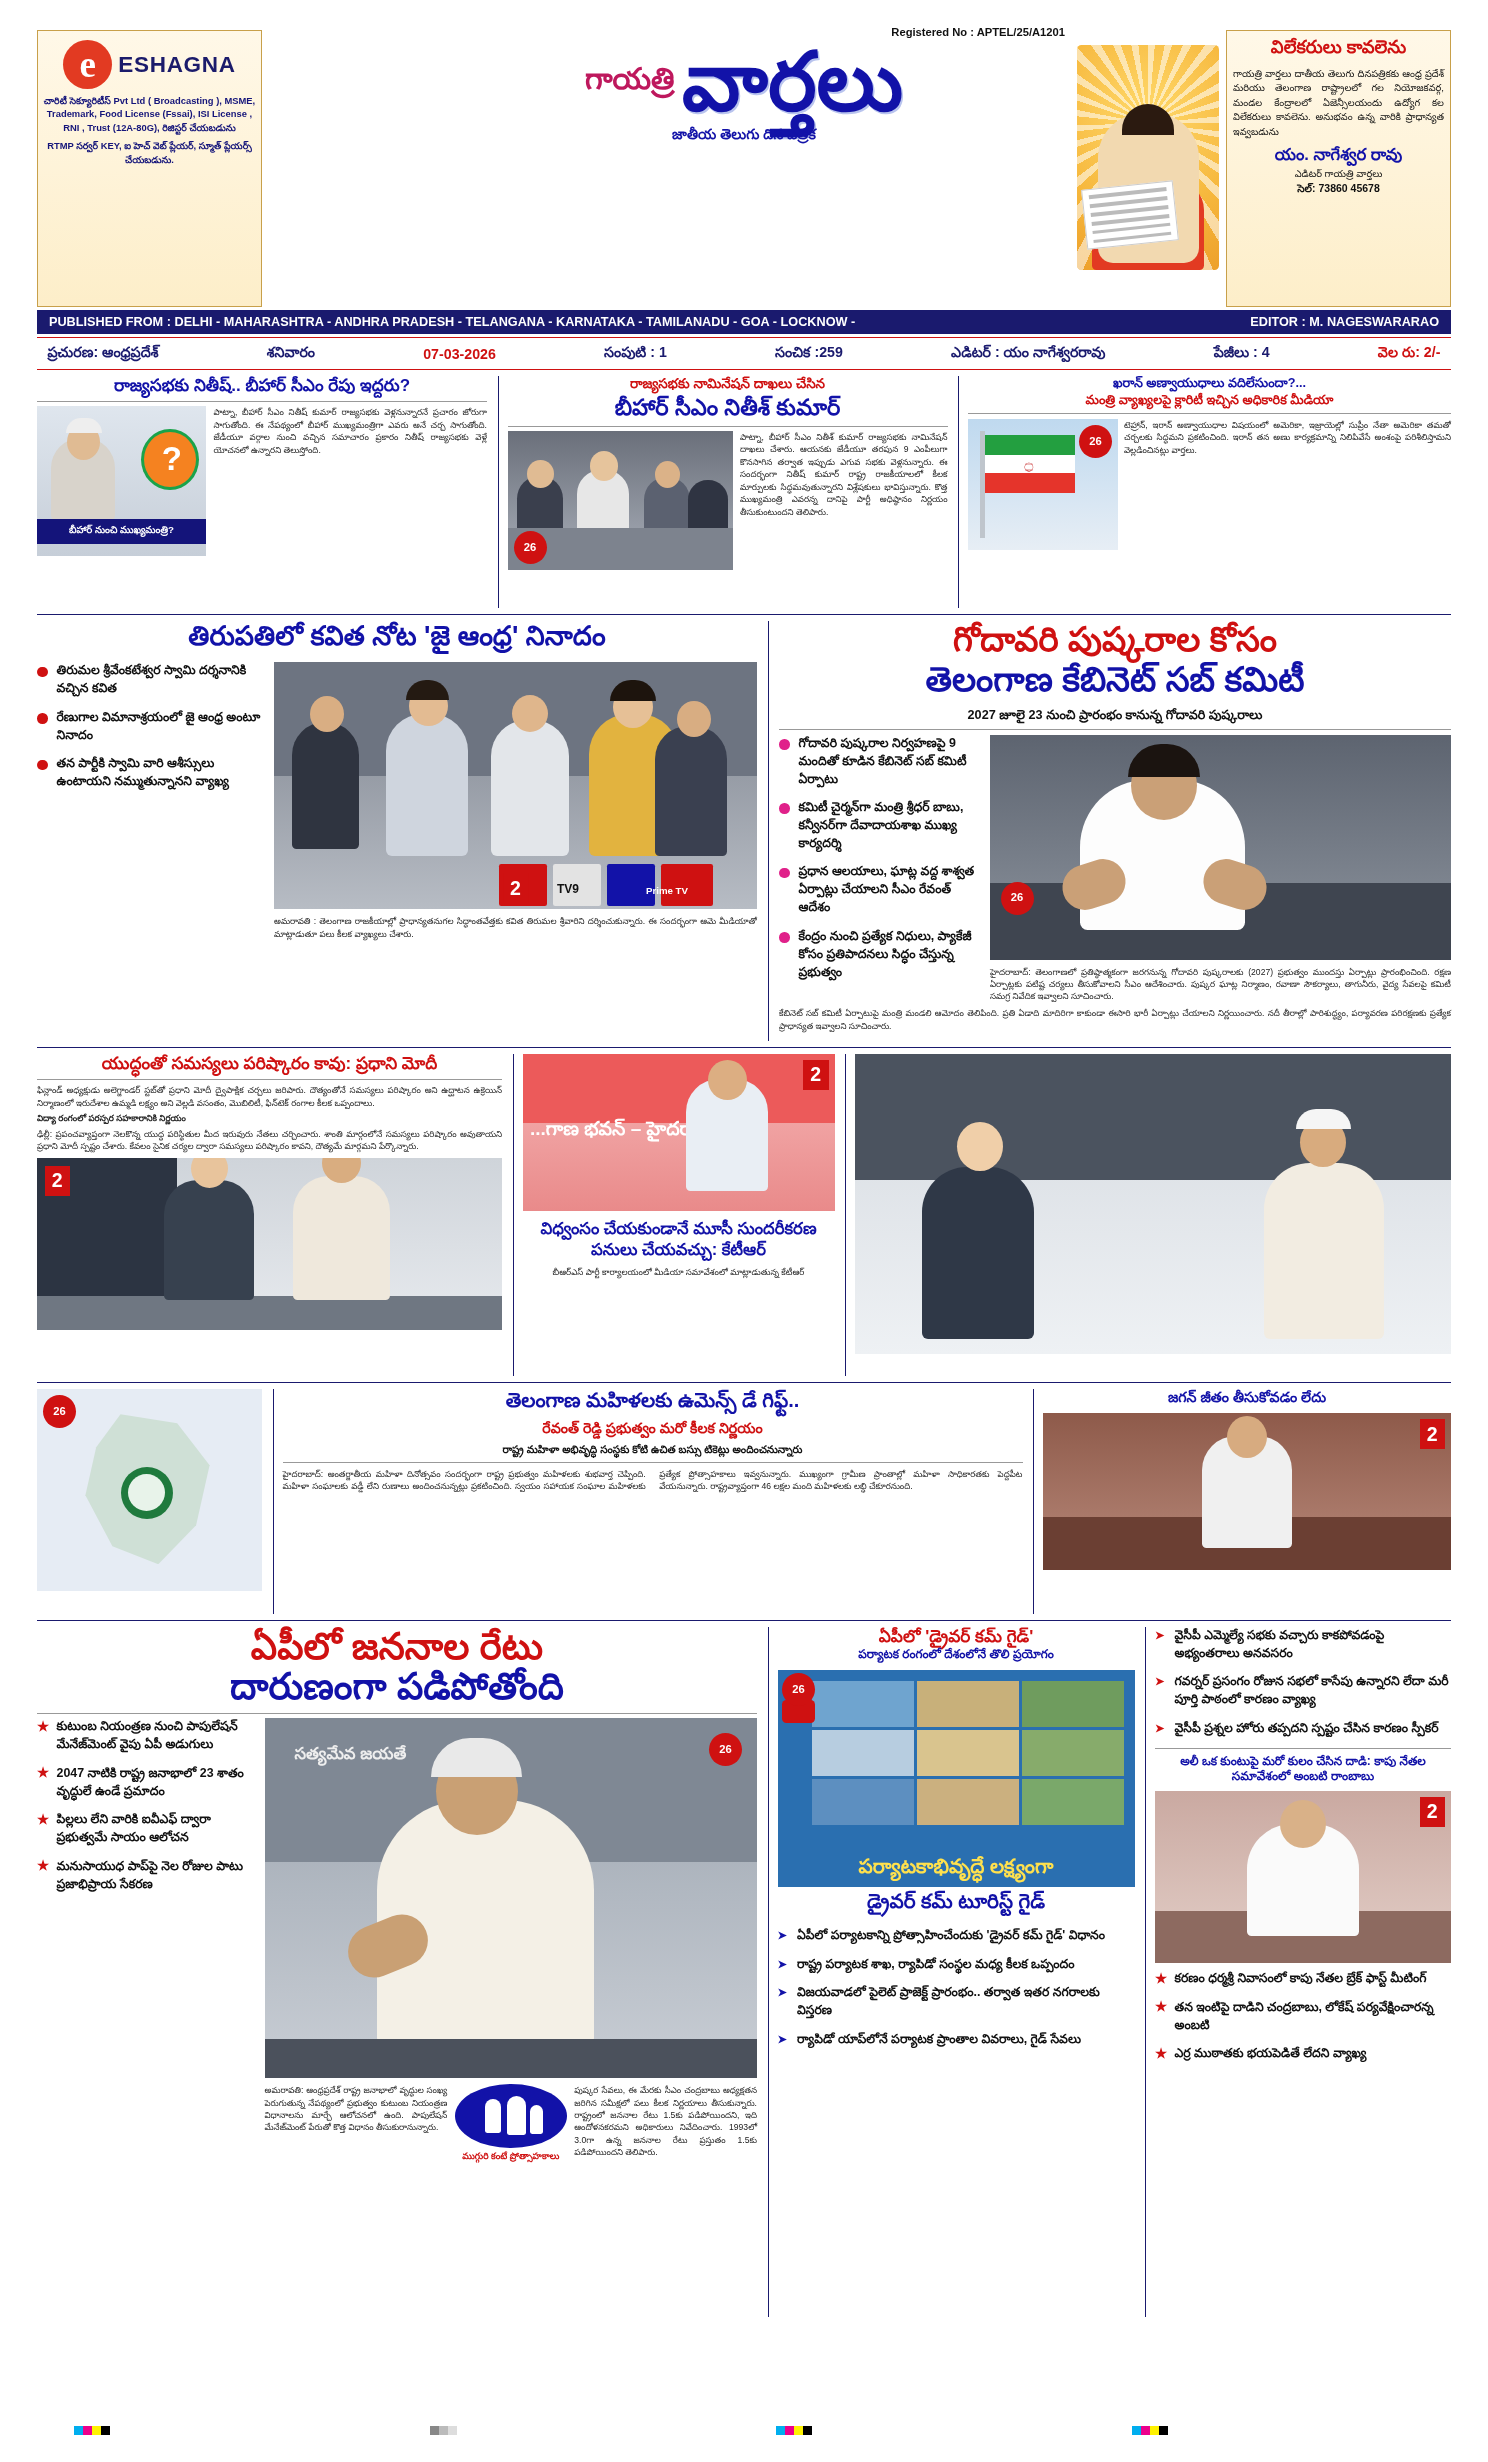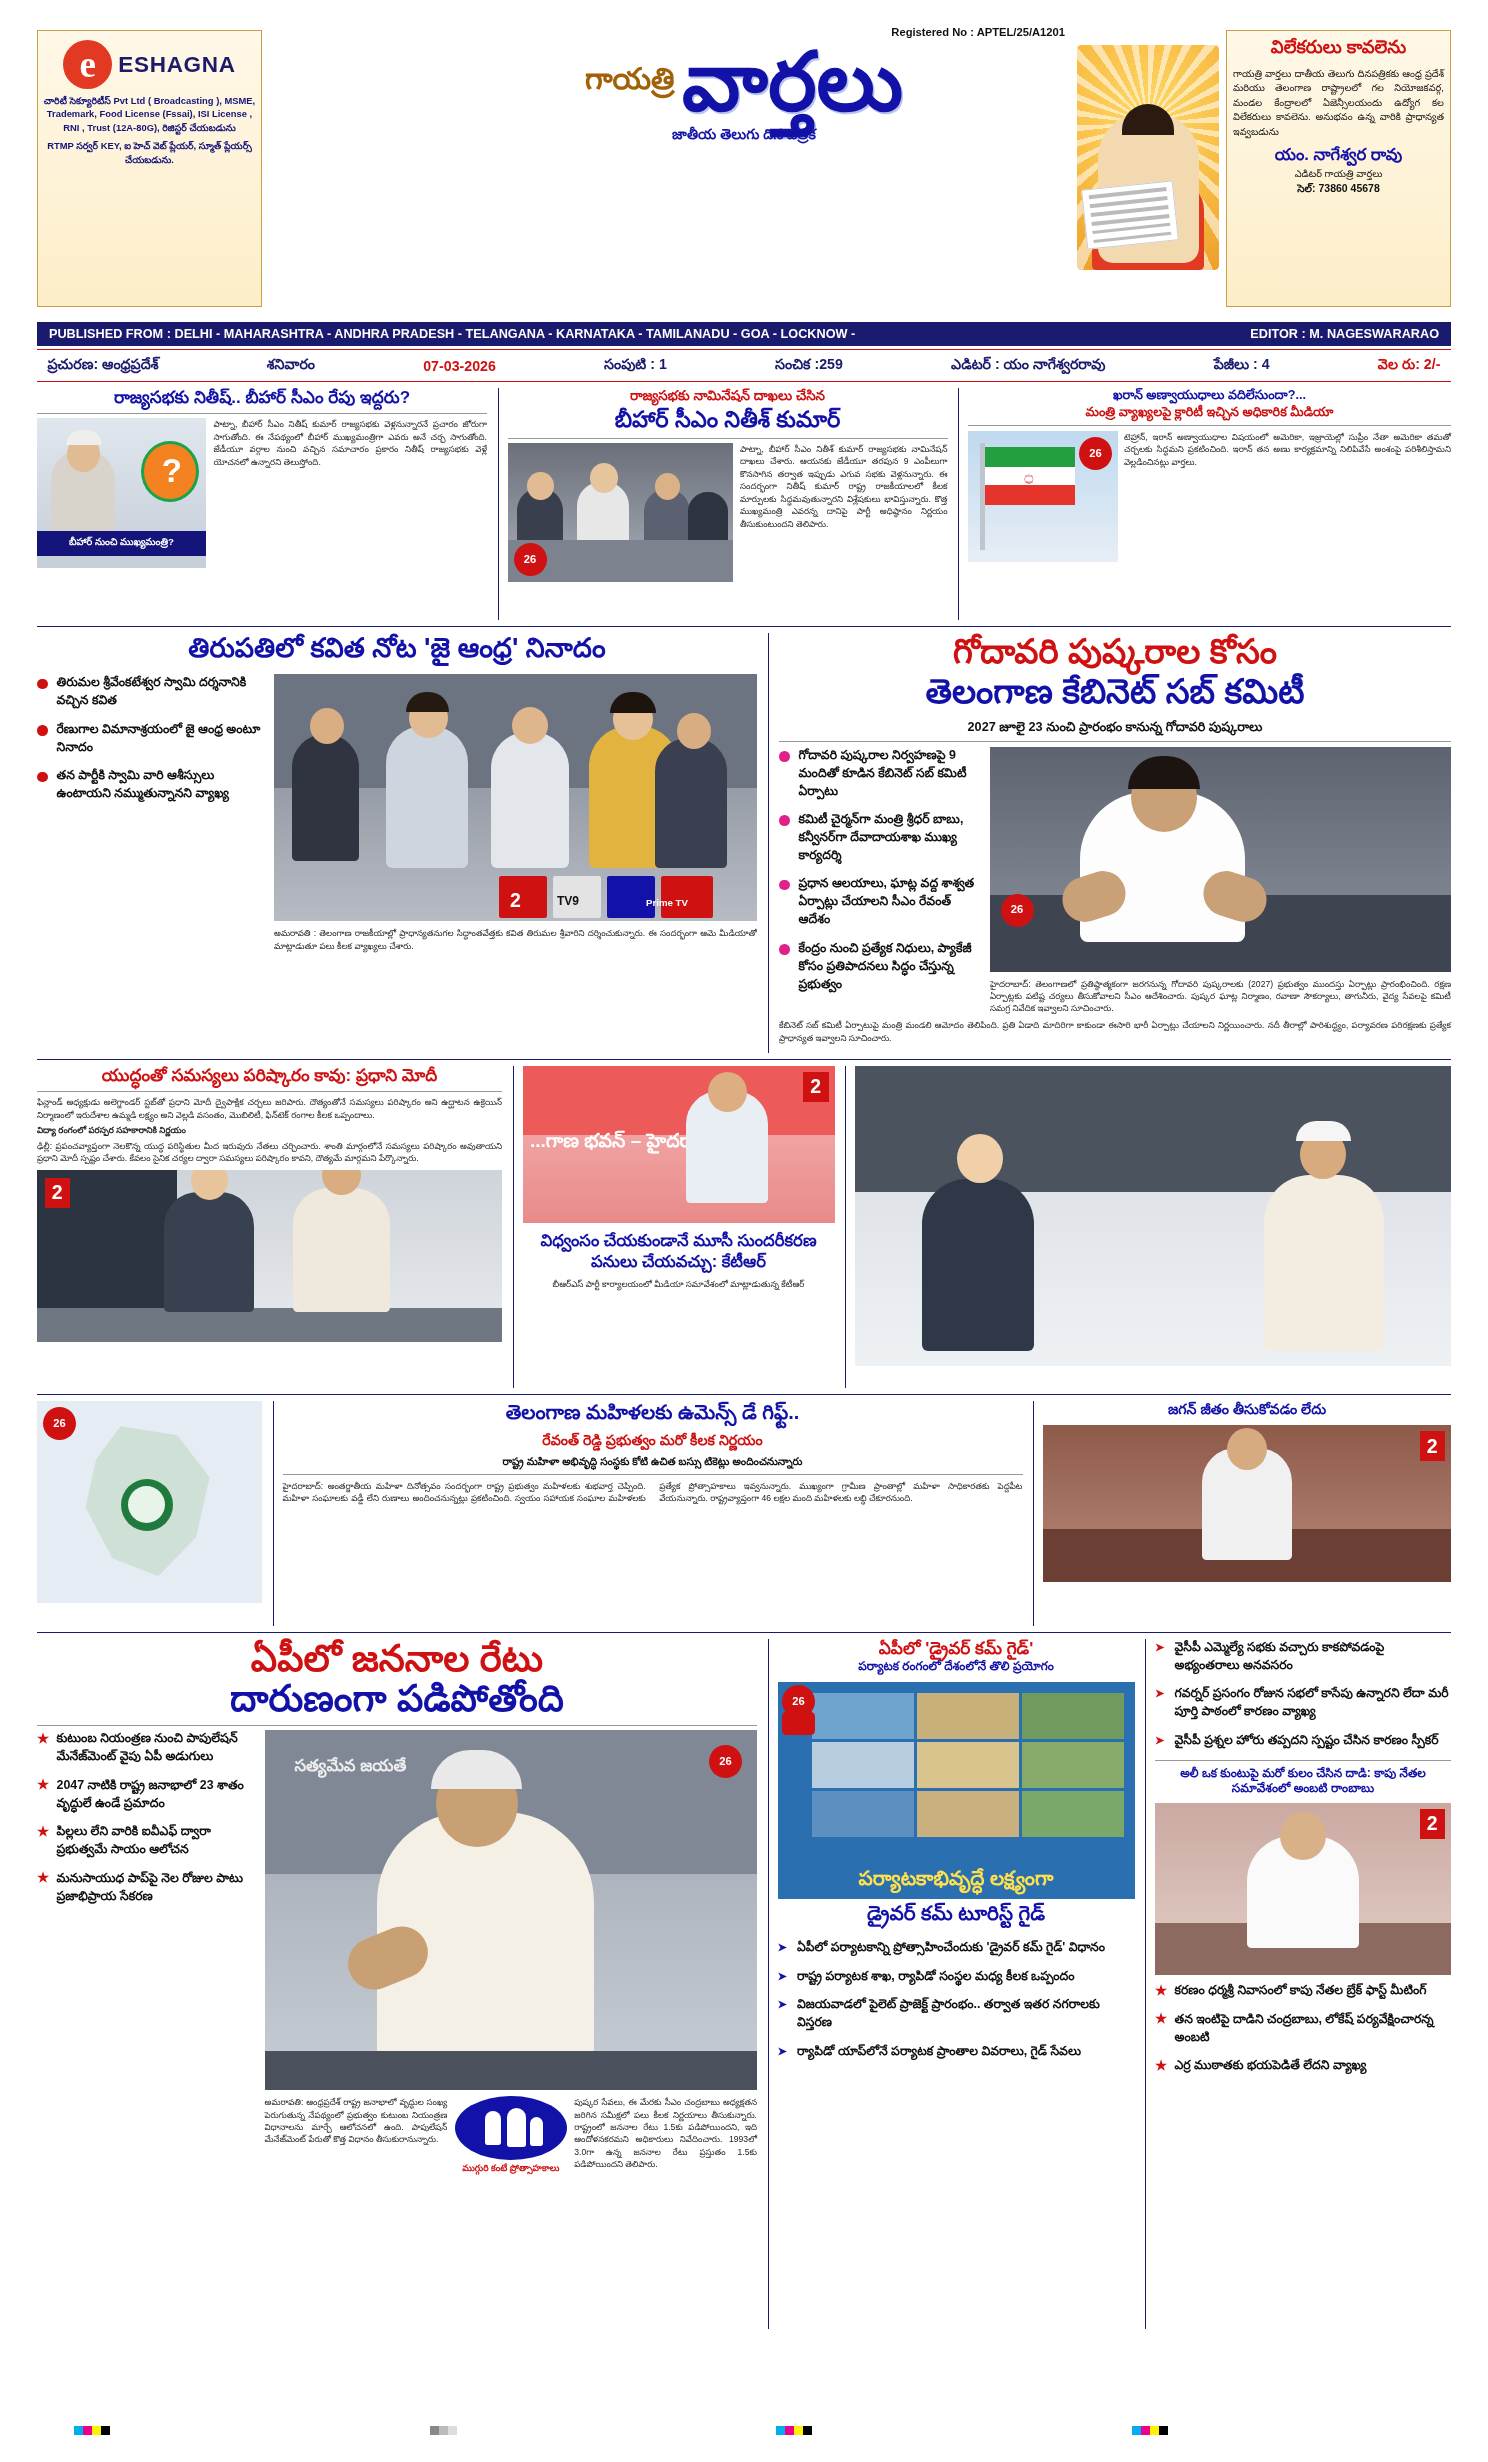--- a/index.html
+++ b/index.html
@@ -10,40 +10,40 @@
   
   .masthead{display:flex;align-items:stretch;height:277px;}
   .logo-box{width:225px;border:1.5px solid #c8a04a;background:linear-gradient(#fff8e8,#fdeec9);padding:6px 4.5px;box-sizing:border-box;display:flex;flex-direction:column;align-items:center;}
   .logo-top{display:flex;align-items:center;justify-content:center;gap:6px;margin-top:3px;}
   .logo-e{width:49px;height:49px;border-radius:50%;background:#e23a22;color:#fff;font-size:37px;font-weight:bold;display:flex;align-items:center;justify-content:center;font-family:"Liberation Serif",serif;}
   .logo-name{font-size:22.5px;font-weight:bold;color:#1b1b6b;letter-spacing:0.7px;}
   .logo-text{font-size:9.4px;line-height:1.45;color:#15157a;text-align:center;margin-top:4.5px;font-weight:bold;}
   .mast-center{flex:1;position:relative;display:flex;flex-direction:column;align-items:center;justify-content:flex-start;}
   .reg-no{position:absolute;right:161px;top:-4.5px;font-size:11.2px;font-weight:bold;color:#111;}
   .mast-title-wrap{display:flex;align-items:center;gap:7.5px;margin-top:13.5px;}
-  .mast-gayatri{font-size:30px;color:#a16207;font-weight:bold;font-family:"Liberation Serif",serif;}
+  .mast-gayatri{font-size:30px;color:#be185d;font-weight:bold;font-family:"Liberation Serif",serif;}
   .mast-main{font-size:82px;line-height:0.95;color:#1212a8;font-weight:bold;font-family:"Liberation Serif",serif;text-shadow:1.5px 1.5px 0 #b9c4ee;}
   .mast-sub{font-size:14.2px;color:#1212a8;font-weight:bold;margin-top:4.5px;}
   .mast-art{position:absolute;right:7.5px;top:15px;width:142px;height:225px;background:radial-gradient(circle at 50% 30%,#ffd96b,#f6b73c 60%,#eda02b);border-radius:4.5px;overflow:hidden;}
   .mast-art .rays{position:absolute;inset:0;background:repeating-conic-gradient(from 0deg at 50% 35%, rgba(255,255,255,.55) 0deg 5deg, rgba(255,255,255,0) 5deg 12deg);}
   .mast-art .lady{position:absolute;left:21px;bottom:7.5px;width:101px;height:150px;background:#f2d9b0;border-radius:45px 45px 15px 15px;}
   .mast-art .saree{position:absolute;left:15px;bottom:0;width:112px;height:90px;background:#e23a22;border-radius:30px 30px 4.5px 4.5px;}
   .mast-art .head{position:absolute;left:49px;bottom:112px;width:43px;height:46px;background:#f2d9b0;border-radius:50%;}
   .mast-art .hair{position:absolute;left:45px;bottom:135px;width:52px;height:31.5px;background:#2b1a10;border-radius:30px 30px 0 0;}
   .mast-art .paper{position:absolute;left:7.5px;bottom:25.5px;width:90px;height:58px;background:#fff;border:1.5px solid #ccc;transform:rotate(-6deg);}
   .mast-art .paper div{height:3.7px;background:#bbb;margin:5.2px 6px;}
   .mast-right{width:225px;border:1.5px solid #c8a04a;background:linear-gradient(#fff8e8,#fdeec9);padding:6px;box-sizing:border-box;text-align:center;}
   .mr-title{color:#cf1111;font-size:18px;font-weight:bold;}
   .mr-body{font-size:9.7px;line-height:1.5;color:#111;margin-top:4.5px;text-align:justify;}
   .mr-name{color:#1212a8;font-size:16.5px;font-weight:bold;margin-top:6px;}
   .mr-role{font-size:9.7px;color:#111;}
   .mr-phone{font-size:10.5px;color:#111;font-weight:bold;}
 
   
-  .bar-pub{background:#1a1a6e;color:#fff;font-size:12.7px;font-weight:bold;display:flex;justify-content:space-between;align-items:center;padding:5.2px 12px;margin-top:15px;box-sizing:border-box;}
+  .bar-pub{background:#1a1a6e;color:#fff;font-size:12.7px;font-weight:bold;display:flex;justify-content:space-between;align-items:center;padding:5.2px 12px;margin-top:3px;box-sizing:border-box;}
   .bar-info{display:flex;justify-content:space-between;align-items:center;border-top:1.5px solid #cf1111;border-bottom:1.5px solid #cf1111;padding:5.2px 10.5px;font-size:14.2px;font-weight:bold;color:#1a1a6e;margin-top:3px;}
   .bar-info .red{color:#cf1111;}
 
   
   .row{display:flex;gap:10.5px;}
   .cell{box-sizing:border-box;}
   .hr{border-top:1.5px solid #1a1a6e;margin:6px 0;}
   .thinhr{border-top:0.7px solid #999;margin:4.5px 0;}
   .cap{font-size:8.6px;line-height:1.45;color:#222;text-align:justify;}
   .photo{position:relative;background:#c9ccd2;overflow:hidden;}

